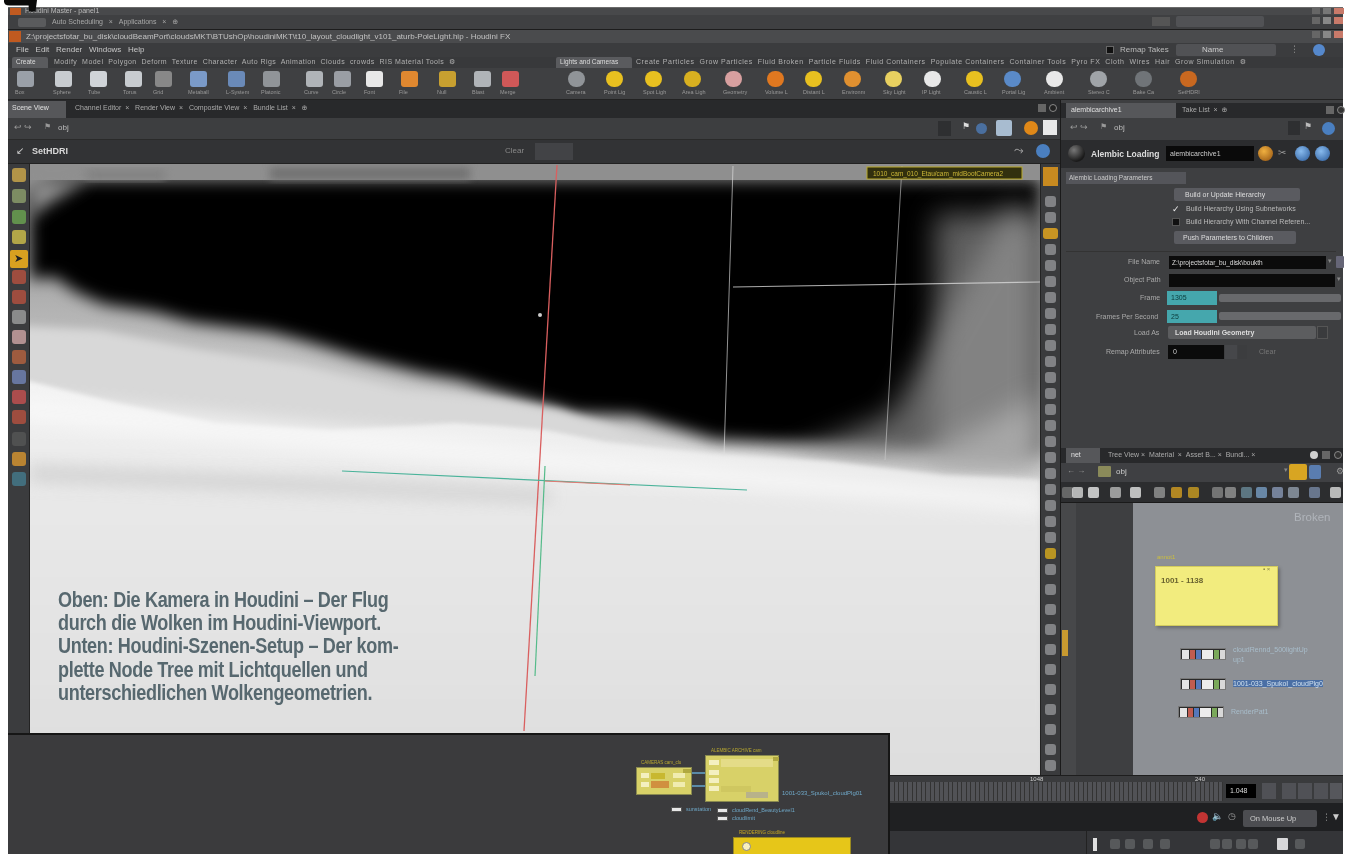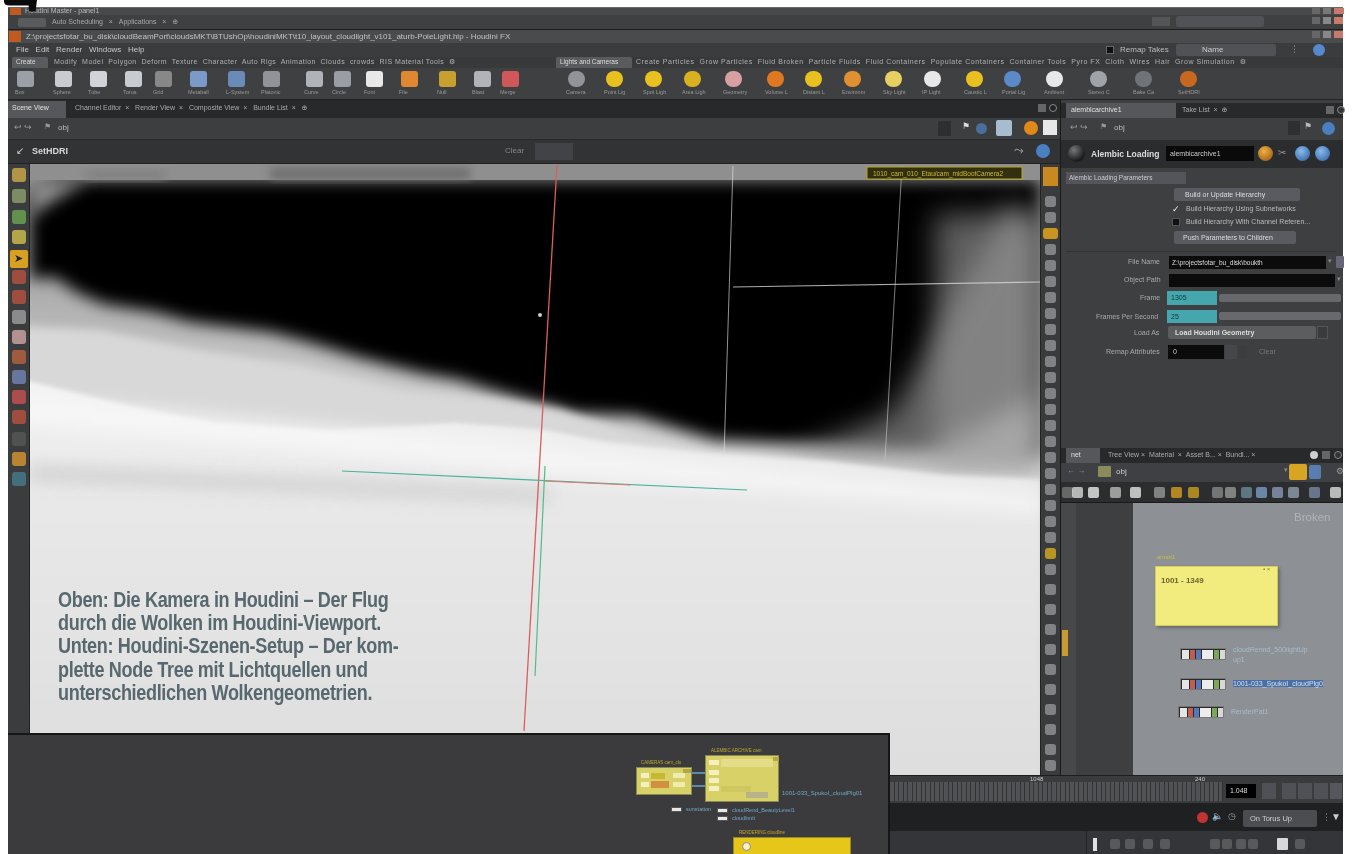--- a/index.html
+++ b/index.html
@@ -404,21 +404,21 @@
     <div class="abs" style="left:1330px;top:487px;width:11px;height:11px;background:#e0e0e0;border-radius:2px;opacity:0.78;"></div>
 
   <div class="abs" style="left:1061px;top:503px;width:15px;height:272px;background:#47484a;"></div>
   <div class="abs" style="left:1076px;top:503px;width:57px;height:272px;background:#3e3f41;"></div>
   <div class="abs" style="left:1062px;top:630px;width:6px;height:26px;background:#c89a30;"></div>
   <div class="abs" style="left:1133px;top:503px;width:210px;height:272px;background:#8d9095;"></div>
   <div class="t" style="left:1294px;top:511px;font-size:11.5px;color:#b0b4ba;">Broken</div>
 
   <div class="t" style="left:1157px;top:554px;font-size:6px;color:#cdbf3c;">annot1</div>
   <div class="abs" style="left:1155px;top:566px;width:123px;height:60px;background:#f2ec7e;border:1px solid #d2cb5e;box-shadow:2px 2px 3px rgba(40,40,40,0.35);"></div>
-  <div class="t" style="left:1161px;top:576px;font-size:8px;font-weight:bold;color:#6a6430;">1001 - 1349</div>
+  <div class="t" style="left:1161px;top:576px;font-size:8px;font-weight:bold;color:#6a6430;">1001 - 1138</div>
   <div class="t" style="left:1263px;top:566px;font-size:6px;color:#888448;">▪ ×</div>
 
   <div class="abs" style="left:1180px;top:648px;width:46px;height:12px;background:#2a2a2a;border:1px solid #777;">
       <div class="abs" style="left:1px;top:1px;width:7px;height:9px;background:#e4e4e4;"></div>
       <div class="abs" style="left:9px;top:1px;width:5px;height:9px;background:#c05c50;"></div>
       <div class="abs" style="left:15px;top:1px;width:5px;height:9px;background:#5578bb;"></div>
       <div class="abs" style="left:21px;top:1px;width:11px;height:9px;background:#ececec;"></div>
       <div class="abs" style="left:33px;top:1px;width:5px;height:9px;background:#7aa85a;"></div>
       <div class="abs" style="left:39px;top:1px;width:5px;height:9px;background:#d8d8d8;"></div>
     </div>
@@ -454,21 +454,21 @@
   <div class="abs" style="left:1282px;top:783px;width:14px;height:16px;background:#505156;"></div>
   <div class="abs" style="left:1298px;top:783px;width:14px;height:16px;background:#505156;"></div>
   <div class="abs" style="left:1314px;top:783px;width:14px;height:16px;background:#505156;"></div>
   <div class="abs" style="left:1330px;top:783px;width:12px;height:16px;background:#56575c;"></div>
 
   <div class="abs" style="left:8px;top:803px;width:1335px;height:28px;background:#1f2022;"></div>
   <div class="abs" style="left:1197px;top:812px;width:11px;height:11px;border-radius:50%;background:#c23433;"></div>
   <div class="t" style="left:1212px;top:811px;font-size:9px;color:#999;">🔈</div>
   <div class="t" style="left:1228px;top:811px;font-size:9px;color:#999;">◷</div>
   <div class="abs" style="left:1243px;top:810px;width:74px;height:17px;background:#4c4d51;border-radius:2px;"></div>
-  <div class="t" style="left:1250px;top:814px;font-size:7.5px;color:#ccc;">On Torus Up</div>
+  <div class="t" style="left:1250px;top:814px;font-size:7.5px;color:#ccc;">On Mouse Up</div>
   <div class="t" style="left:1322px;top:812px;font-size:9px;color:#999;">⋮</div>
   <div class="t" style="left:1331px;top:811px;font-size:10px;color:#ccc;">▼</div>
 
   <div class="abs" style="left:8px;top:831px;width:1335px;height:23px;background:#343538;"></div>
   <div class="abs" style="left:1093px;top:838px;width:4px;height:13px;background:#e0e0e0;"></div>
   <div class="abs" style="left:1086px;top:831px;width:1px;height:23px;background:#222;"></div>
   <div class="abs" style="left:1110px;top:839px;width:10px;height:10px;background:#5e5f61;border-radius:2px;opacity:0.85;"></div>
     <div class="abs" style="left:1125px;top:839px;width:10px;height:10px;background:#5e5f61;border-radius:2px;opacity:0.85;"></div>
     <div class="abs" style="left:1143px;top:839px;width:10px;height:10px;background:#5e5f61;border-radius:2px;opacity:0.85;"></div>
     <div class="abs" style="left:1160px;top:839px;width:10px;height:10px;background:#5e5f61;border-radius:2px;opacity:0.85;"></div>

